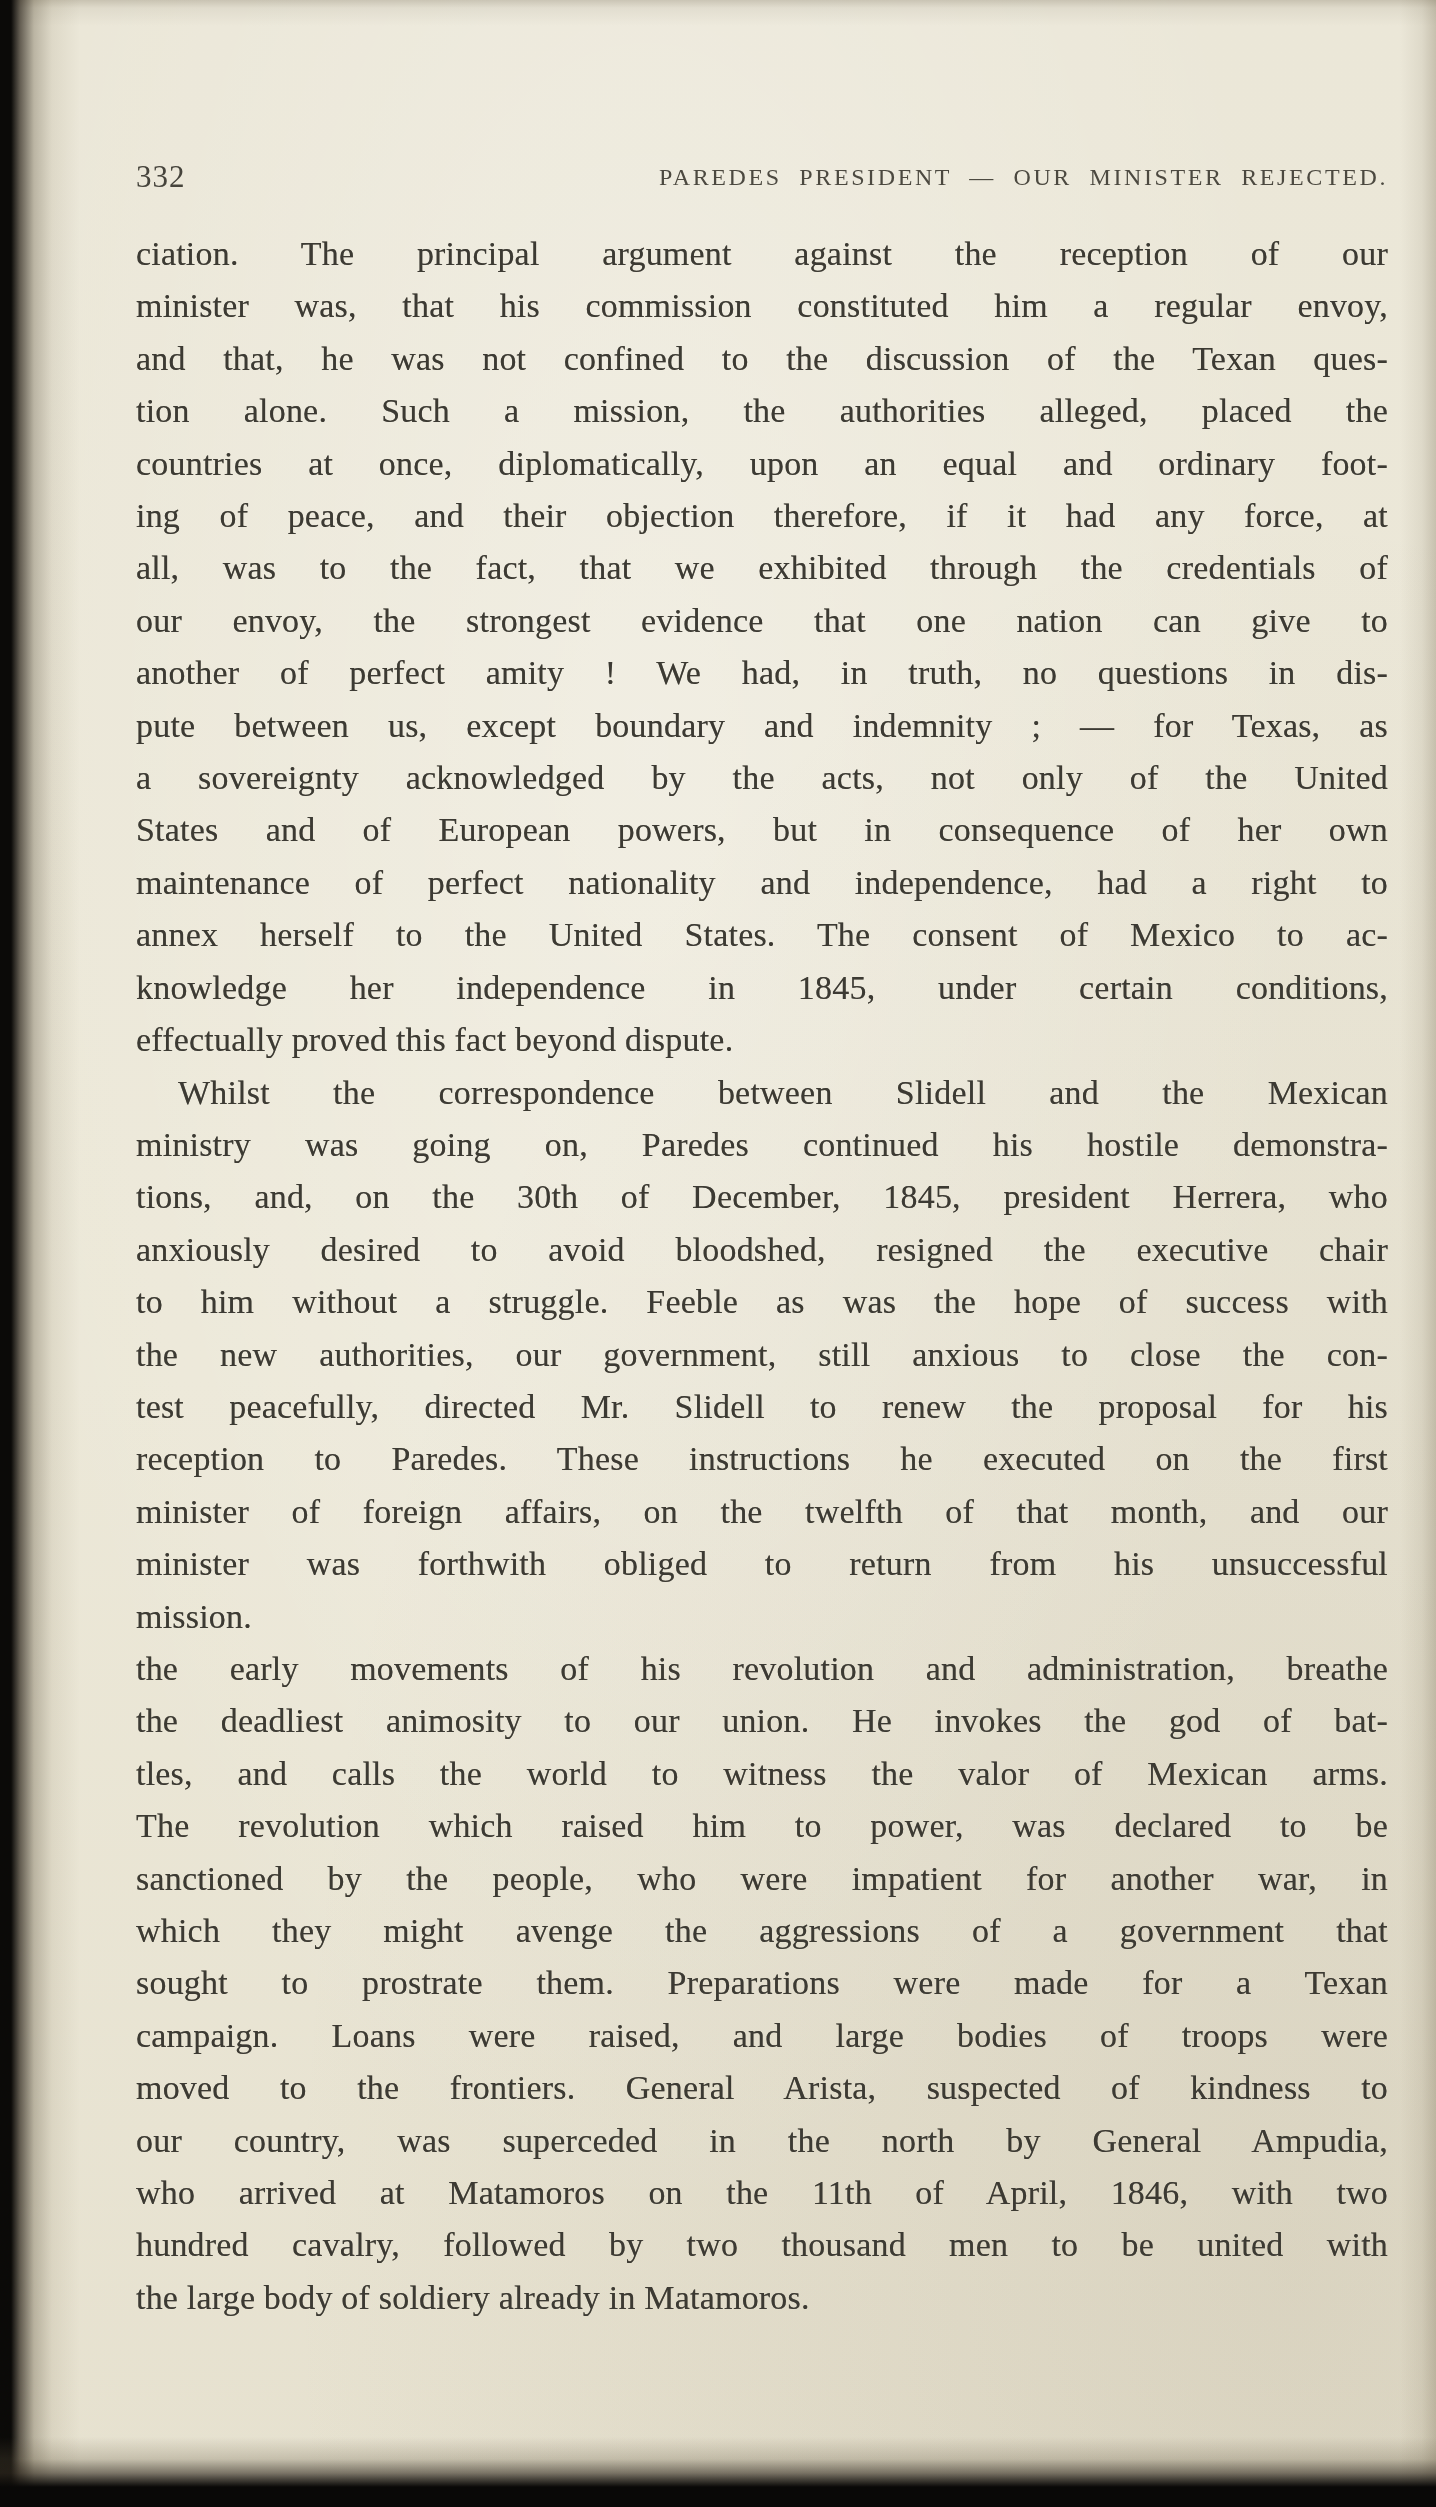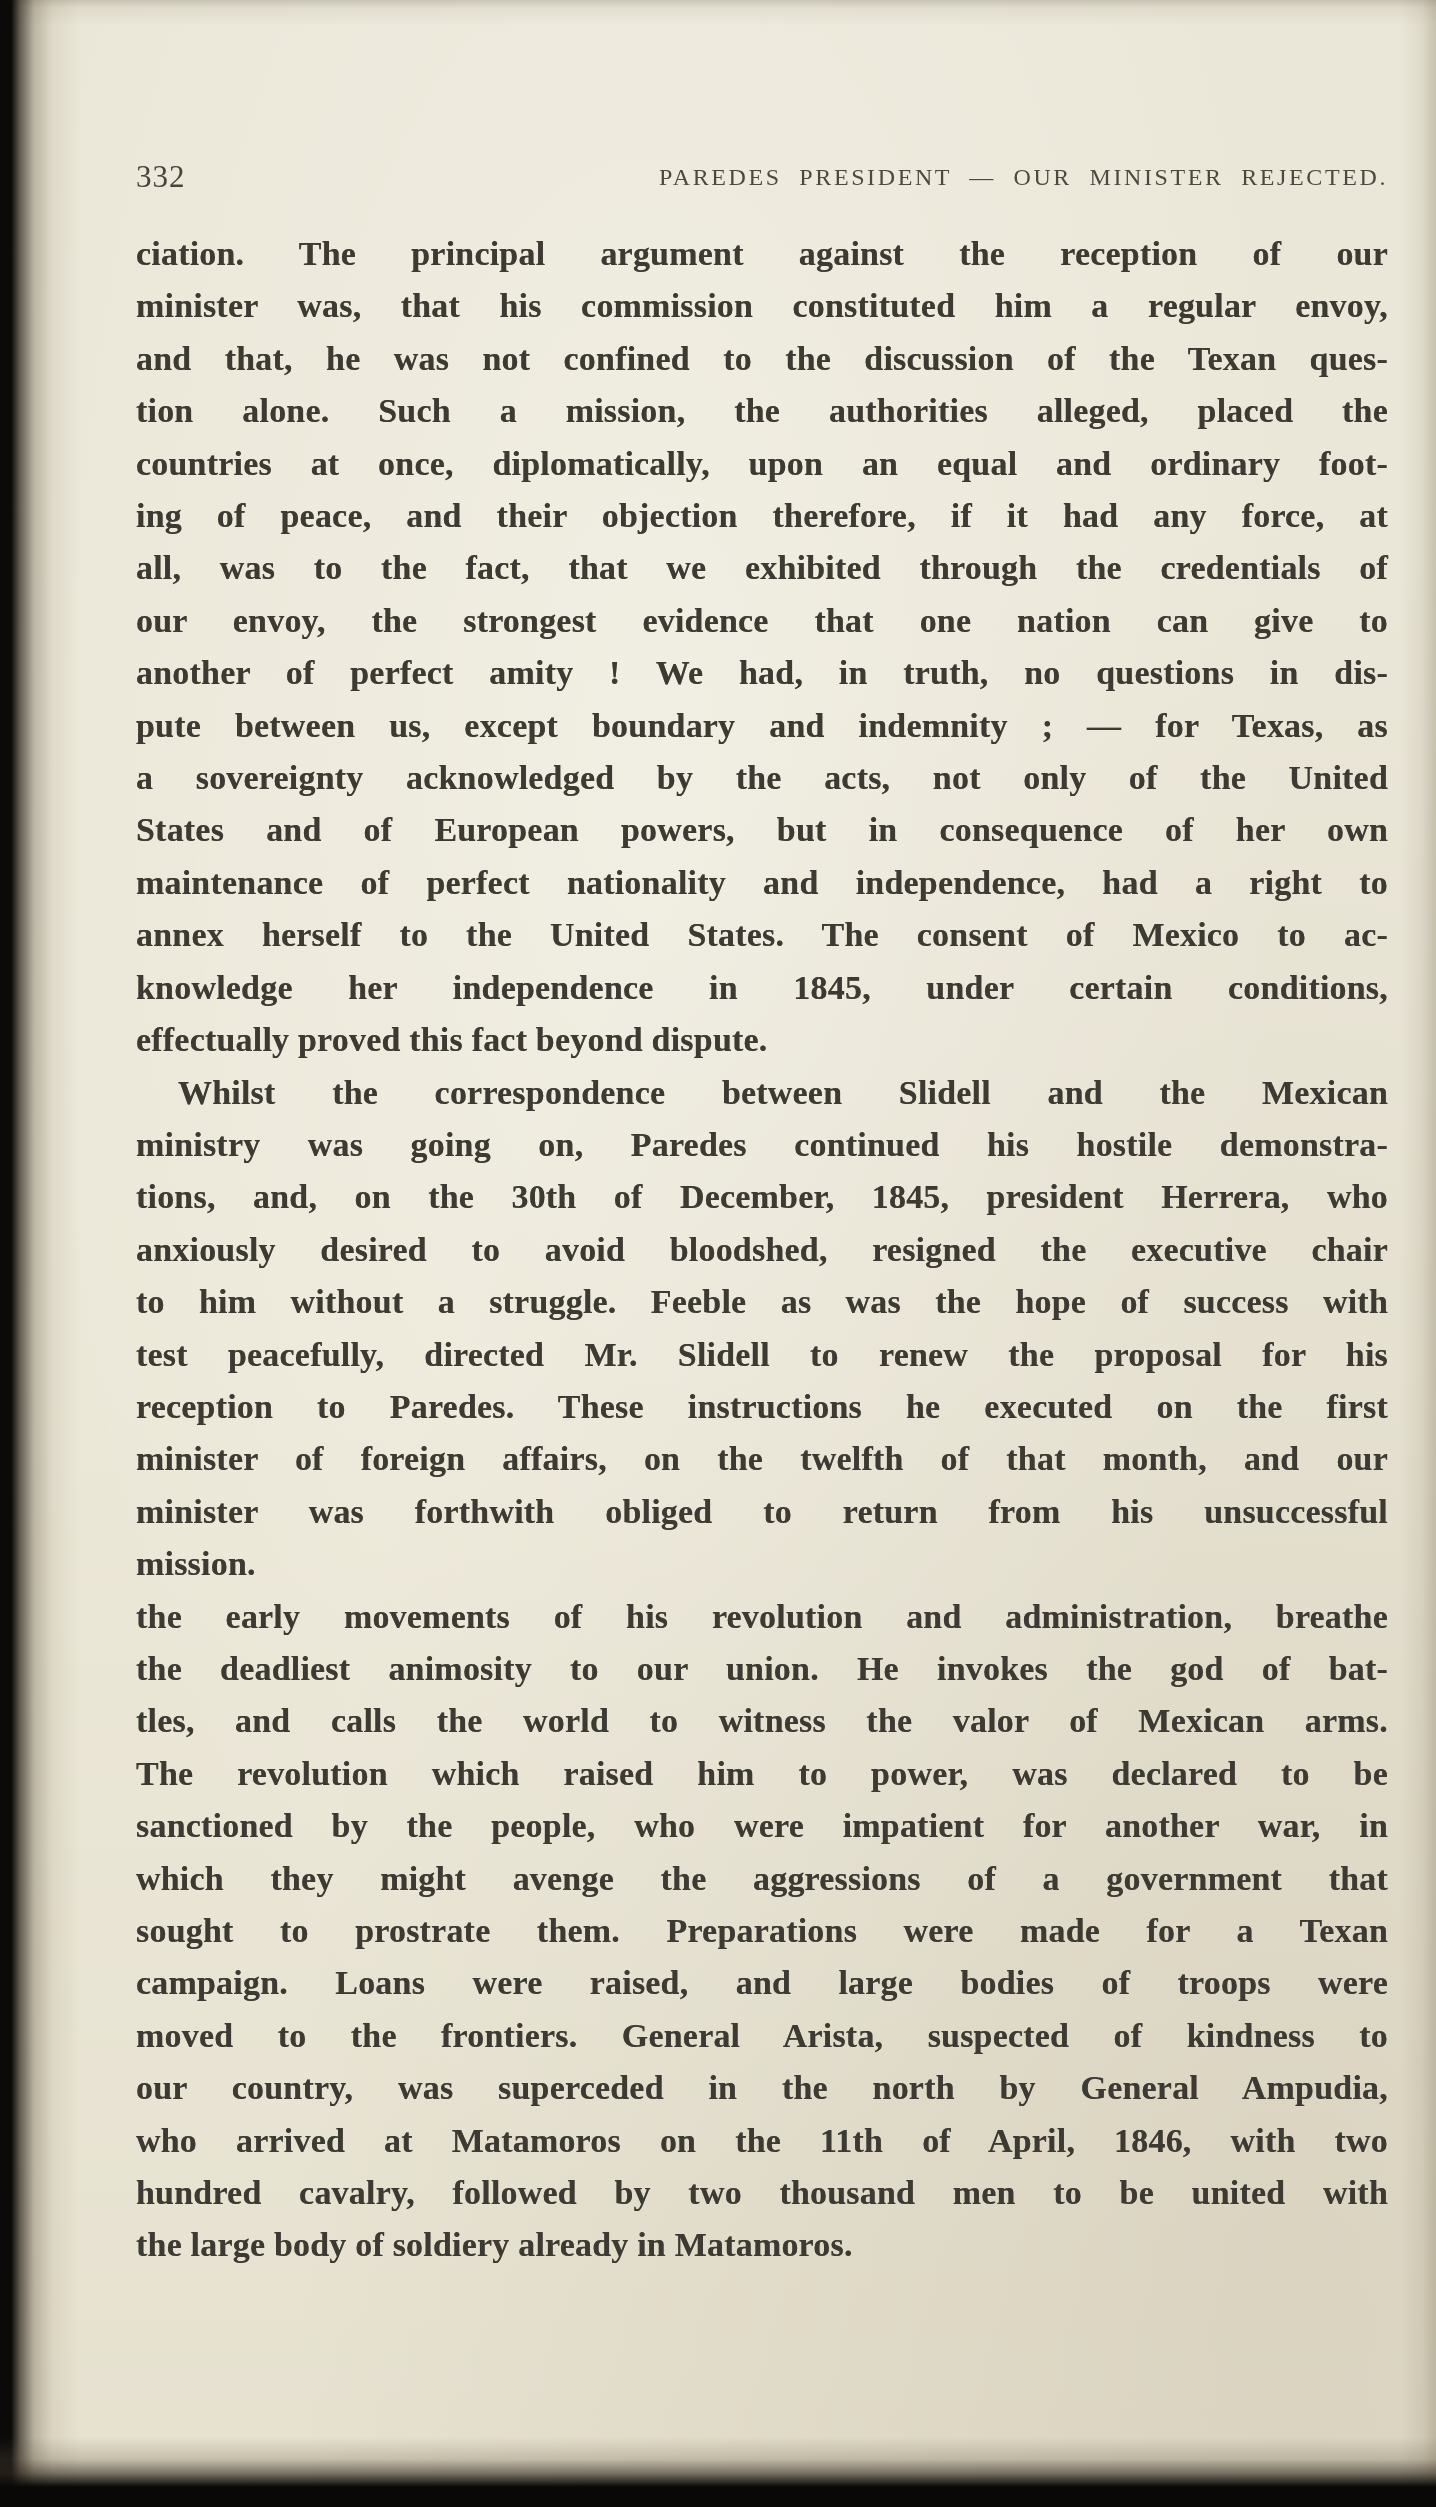--- a/index.html
+++ b/index.html
@@ -93,21 +93,20 @@
     font-size: 34px;
   }
   .line {
     line-height: 52.4px;
     text-align: justify;
     text-align-last: justify;
     white-space: normal;
     hyphens: none;
     letter-spacing: 0.2px;
     text-shadow: 0 0 0.6px rgba(58,54,44,0.55);
-    font-weight: bold;
   }
   .line.last {
     text-align-last: left;
   }
   .line.indent {
     text-indent: 42px;
   }
 </style>
 </head>
 <body>
@@ -140,20 +139,21 @@
         <div class="line">States and of European powers, but in consequence of her own</div>
         <div class="line">maintenance of perfect nationality and independence, had a right to</div>
         <div class="line">annex herself to the United States.  The consent of Mexico to ac-</div>
         <div class="line">knowledge her independence in 1845, under certain conditions,</div>
         <div class="line last">effectually proved this fact beyond dispute.</div>
         <div class="line indent">Whilst the correspondence between Slidell and the Mexican</div>
         <div class="line">ministry was going on, Paredes continued his hostile demonstra-</div>
         <div class="line">tions, and, on the 30th of December, 1845, president Herrera, who</div>
         <div class="line">anxiously desired to avoid bloodshed, resigned the executive chair</div>
         <div class="line">to him without a struggle.  Feeble as was the hope of success with</div>
+        <div class="line">the new authorities, our government, still anxious to close the con-</div>
         <div class="line">test peacefully, directed Mr. Slidell to renew the proposal for his</div>
         <div class="line">reception to Paredes.  These instructions he executed on the first</div>
         <div class="line">minister of foreign affairs, on the twelfth of that month, and our</div>
         <div class="line">minister was forthwith obliged to return from his unsuccessful</div>
         <div class="line last">mission.</div>
         <div class="line">the early movements of his revolution and administration, breathe</div>
         <div class="line">the deadliest animosity to our union.  He invokes the god of bat-</div>
         <div class="line">tles, and calls the world to witness the valor of Mexican arms.</div>
         <div class="line">The revolution which raised him to power, was declared to be</div>
         <div class="line">sanctioned by the people, who were impatient for another war, in</div>

